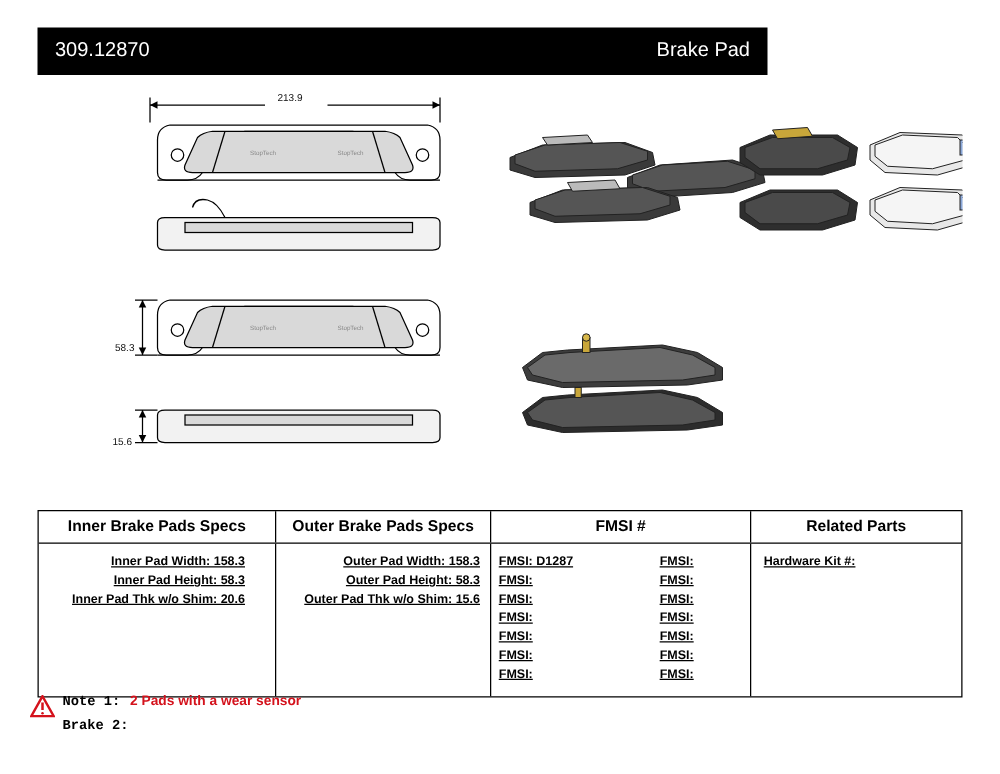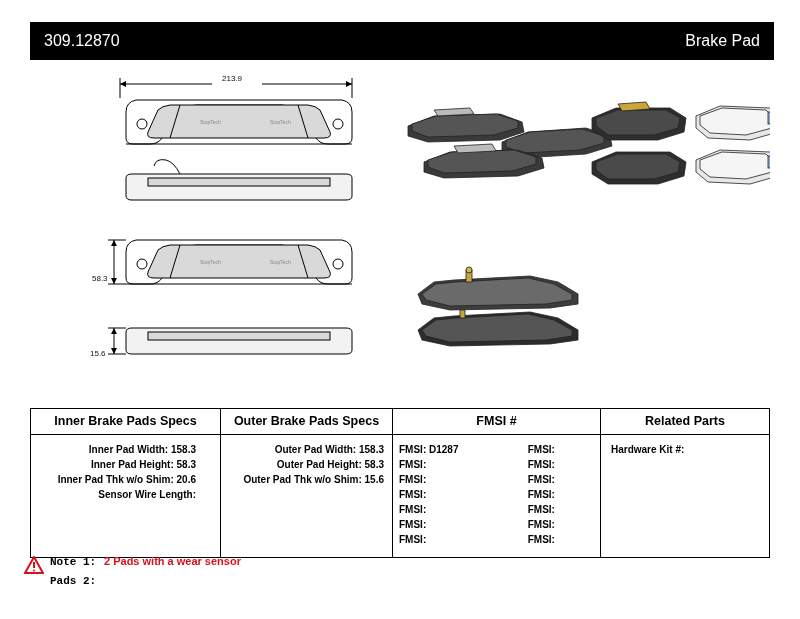--- a/index.html
+++ b/index.html
@@ -21,21 +21,21 @@
     width: 800px;
     height: 619px;
     background: #fff;
   }
 
   
   .header {
     position: absolute;
     left: 30px;
     top: 22px;
-    width: 744px;
+    width: 584px;
     height: 38px;
     background: #000;
     color: #fff;
     display: flex;
     align-items: center;
     justify-content: space-between;
     padding: 0 14px;
     box-sizing: border-box;
   }
 
@@ -63,20 +63,21 @@
     width: 740px;
     border: 1px solid #000;
     box-sizing: border-box;
   }
   .spec-head {
     display: flex;
     border-bottom: 1px solid #000;
   }
   .spec-body {
     display: flex;
+    text-decoration: underline;
   }
   .col {
     box-sizing: border-box;
     border-right: 1px solid #000;
   }
   .col:last-child { border-right: none; }
   .c1 { width: 190px; }
   .c2 { width: 172px; }
   .c3 { width: 208px; }
   .c4 { width: 168px; }
@@ -284,21 +285,20 @@
       <div class="col c1">Inner Brake Pads Specs</div>
       <div class="col c2">Outer Brake Pads Specs</div>
       <div class="col c3">FMSI #</div>
       <div class="col c4">Related Parts</div>
     </div>
     <div class="spec-body">
       <div class="col c1">
         <div class="spec-line">Inner Pad Width: 158.3</div>
         <div class="spec-line">Inner Pad Height: 58.3</div>
         <div class="spec-line">Inner Pad Thk w/o Shim: 20.6</div>
-        <div class="spec-line">Sensor Wire Length:</div>
       </div>
       <div class="col c2">
         <div class="spec-line" style="padding-right:8px;">Outer Pad Width: 158.3</div>
         <div class="spec-line" style="padding-right:8px;">Outer Pad Height: 58.3</div>
         <div class="spec-line" style="padding-right:8px;">Outer Pad Thk w/o Shim: 15.6</div>
       </div>
       <div class="col c3">
         <div class="fmsi-row">
           <div class="fa">FMSI:  D1287</div>
           <div class="fb">FMSI:</div>
@@ -338,18 +338,18 @@
     <svg class="warn-icon" viewBox="0 0 20 18">
       <path d="M10 1 L19 17 L1 17 Z" fill="#ffffff" stroke="#d4121c" stroke-width="2"></path>
       <path d="M10 6 L10 12" stroke="#d4121c" stroke-width="2"></path>
       <circle cx="10" cy="14.5" r="1" fill="#d4121c"></circle>
     </svg>
     <div class="note-line">
       <span class="note-label">Note 1:</span>
       <span class="note-value">2 Pads with a wear sensor</span>
     </div>
     <div class="note-line">
-      <span class="note-label">Pads 2:</span>
+      <span class="note-label">Brake 2:</span>
       <span class="note-value"></span>
     </div>
   </div>
 
 </div>
 
 </body></html>

